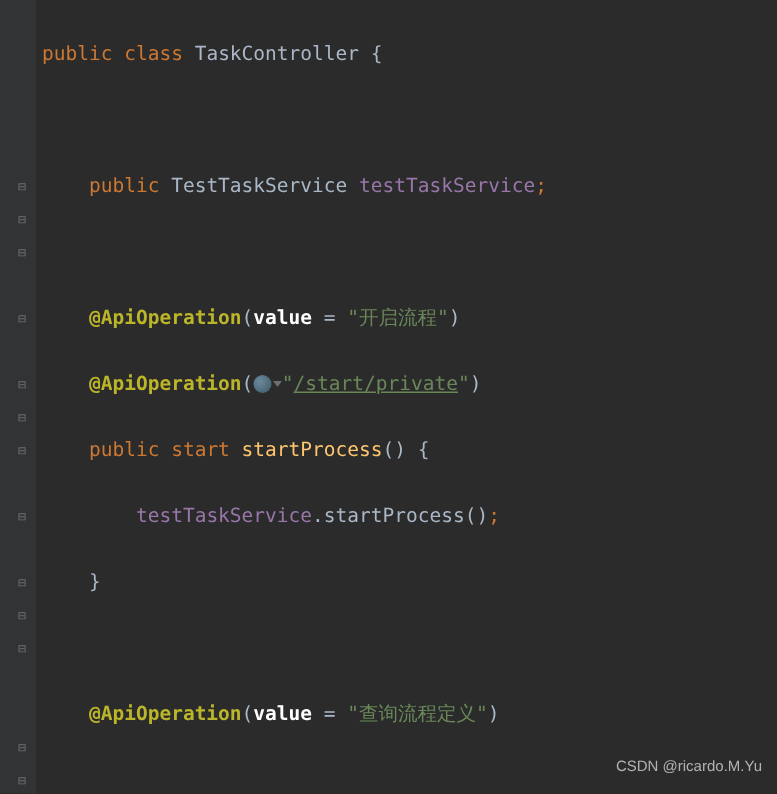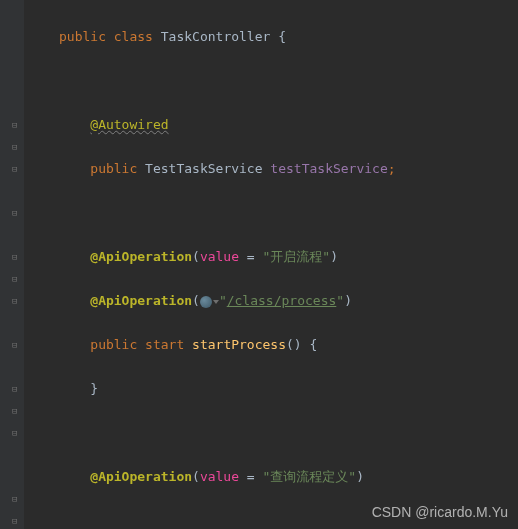--- a/index.html
+++ b/index.html
@@ -34,26 +34,26 @@
       font-size: 9px;
       line-height: 9px;
       cursor: pointer;
     }
     .code {
       flex: 1;
       padding: 4px 0 0 4px;
       color: #a9b7c6;
       white-space: pre;
     }
-    .line { height: 22px; margin-left: 31px; }
+    .line { height: 22px; }
     .kw { color: #cc7832; }
     .annotation { color: #bbb529; font-weight: bold; }
     .auto-wave { color: #bbb529; text-decoration: wavy underline #808080; text-decoration-thickness: 1px; }
     .field { color: #9876aa; }
-    .param { color: #ec4899; }
+    .param { color: #ffffff; font-weight: bold; }
     .str { color: #6a8759; }
     .method-def { color: #ffc66d; }
     .method-call { color: #a9b7c6; }
     .type { color: #a9b7c6; }
     .underline { text-decoration: underline; }
     .url-icon {
       display: inline-flex;
       align-items: center;
       gap: 1px;
       vertical-align: middle;
@@ -70,21 +70,21 @@
       border-right: 3px solid transparent;
       border-top: 4px solid #6e6e6e;
       display: inline-block;
     }
     .watermark {
       position: absolute;
       bottom: 6px;
       right: 10px;
       color: #c9c9c9;
       font-family: Arial, sans-serif;
-      font-size: 14px;
+      font-size: 10px;
       opacity: 0.85;
     }
   </style>
 </head>
 <body>
 
 <div class="editor">
   <div class="gutter">
     <div class="gutter-line"></div>
     <div class="gutter-line"></div>
@@ -133,26 +133,26 @@
     <div class="gutter-line">
         <span class="fold-icon">⊟</span>
       </div>
     <div class="gutter-line">
         <span class="fold-icon">⊟</span>
       </div>
   </div>
   <div class="code">
 <div class="line"><span class="kw">public</span> <span class="kw">class</span> <span class="type">TaskController</span> <span>{</span></div>
 <div class="line"></div>
-<div class="line">    <span class="auto-wave">@Autowired</span></div>
 <div class="line">    <span class="kw">public</span> <span class="type">TestTaskService</span> <span class="field">testTaskService</span><span class="kw">;</span></div>
 <div class="line"></div>
 <div class="line">    <span class="annotation">@ApiOperation</span><span>(</span><span class="param">value</span> <span>=</span> <span class="str">"开启流程"</span><span>)</span></div>
-<div class="line">    <span class="annotation">@ApiOperation</span><span>(</span><span class="url-icon"><span class="globe"></span><span class="chev"></span></span><span class="str">"<span class="underline">/class/process</span>"</span><span>)</span></div>
+<div class="line">    <span class="annotation">@ApiOperation</span><span>(</span><span class="url-icon"><span class="globe"></span><span class="chev"></span></span><span class="str">"<span class="underline">/start/private</span>"</span><span>)</span></div>
 <div class="line">    <span class="kw">public</span> <span class="kw">start</span> <span class="method-def">startProcess</span><span>(</span><span>)</span> <span>{</span></div>
+<div class="line">        <span class="field">testTaskService</span><span>.</span><span class="method-call">startProcess</span><span>(</span><span>)</span><span class="kw">;</span></div>
 <div class="line">    <span>}</span></div>
 <div class="line"></div>
 <div class="line">    <span class="annotation">@ApiOperation</span><span>(</span><span class="param">value</span> <span>=</span> <span class="str">"查询流程定义"</span><span>)</span></div>
 
 
 
 
 
 
 

